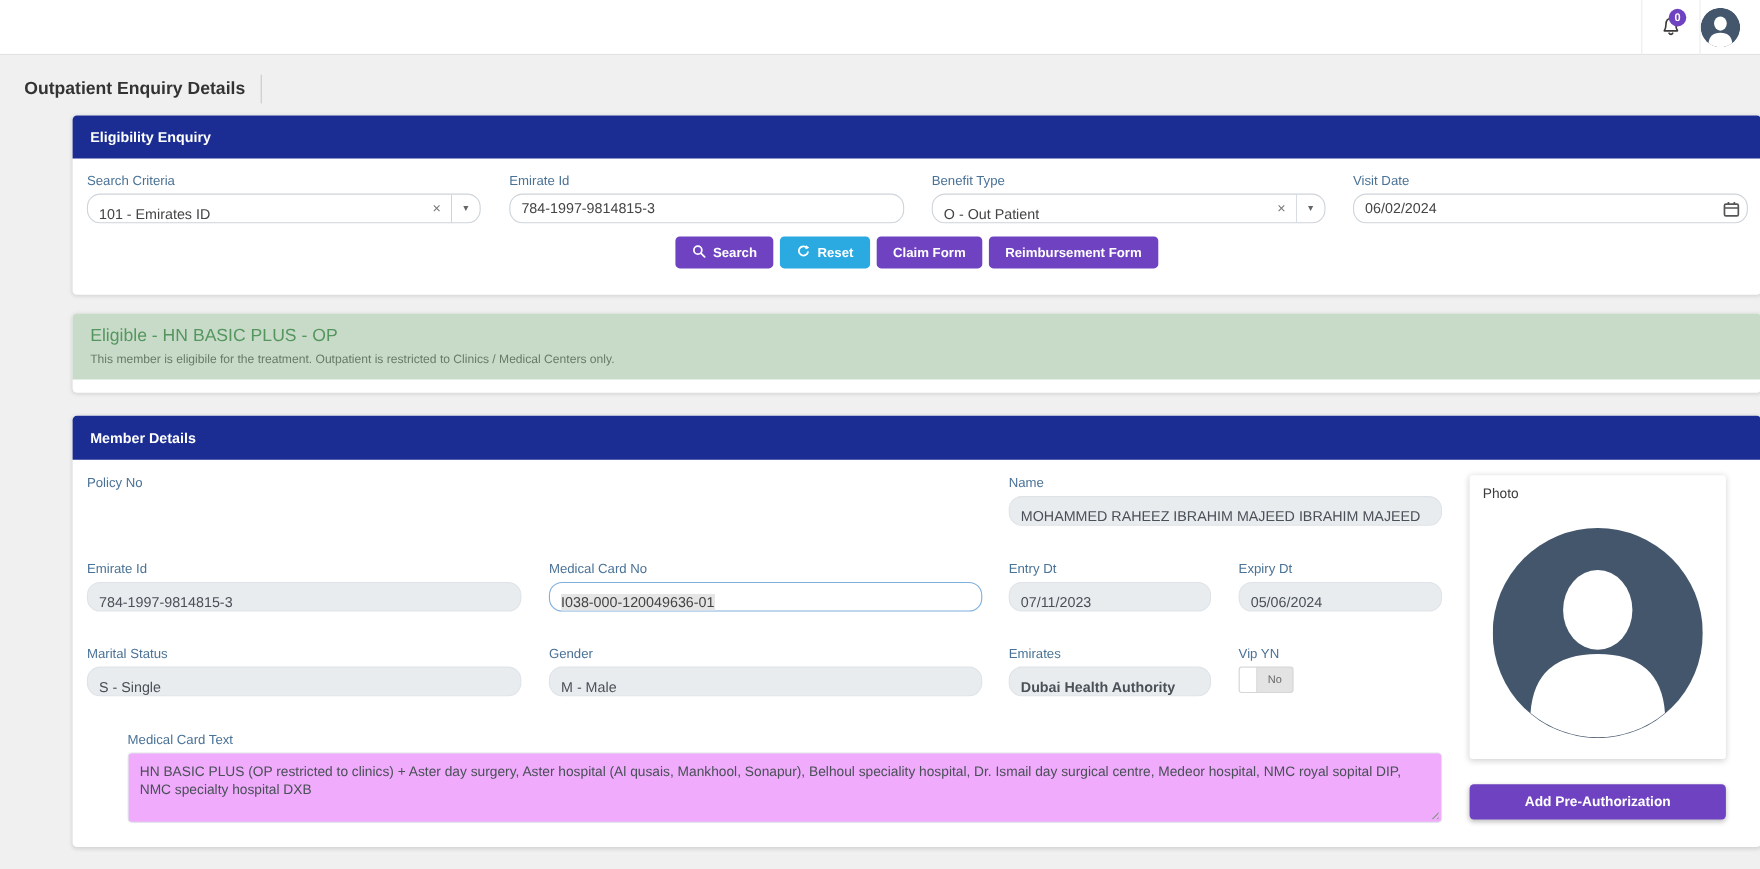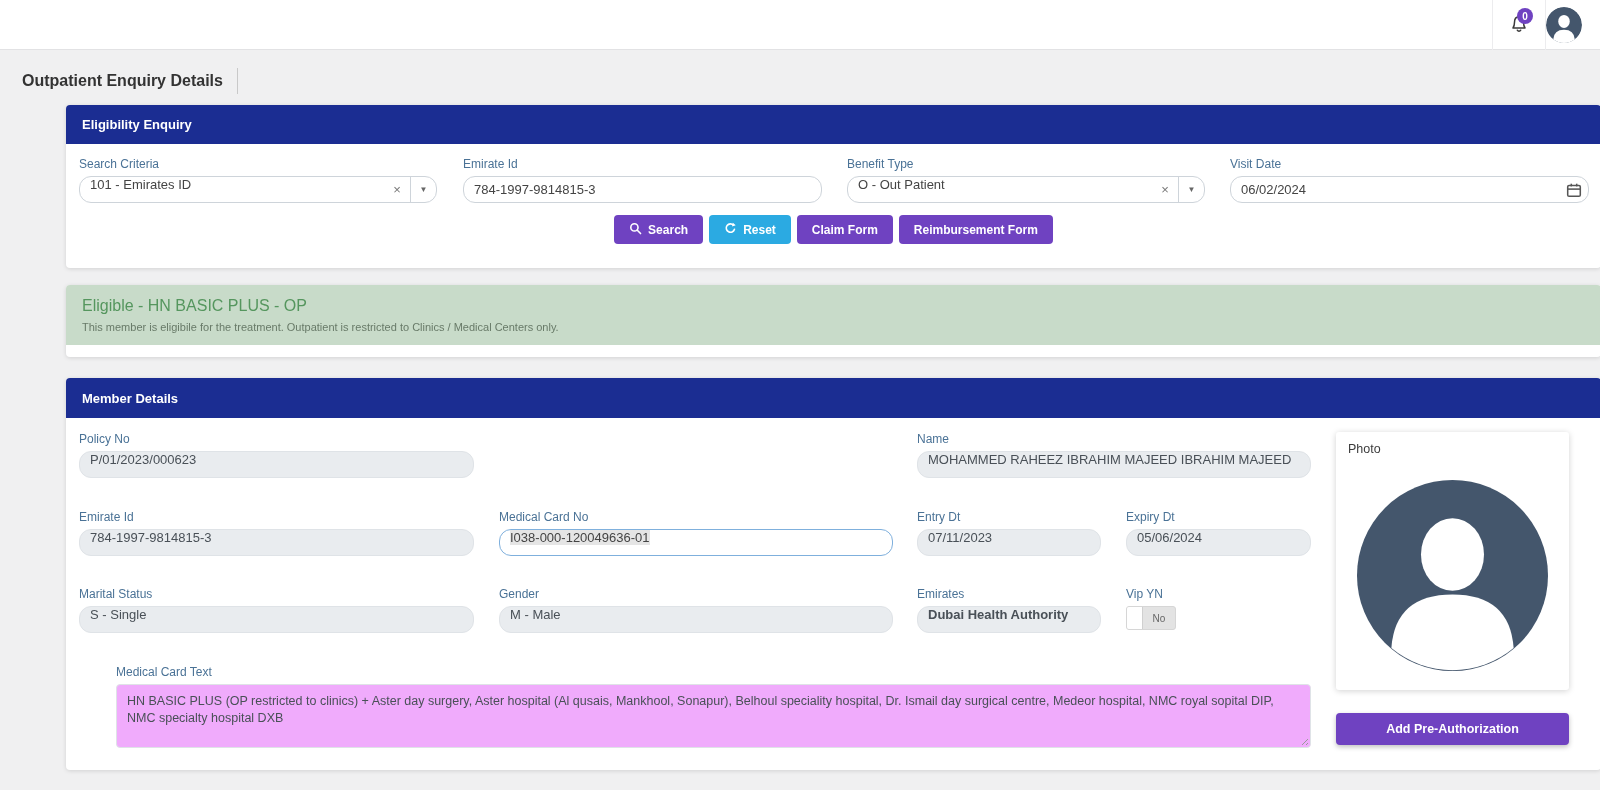--- a/index.html
+++ b/index.html
@@ -48,21 +48,21 @@
   }
   .card-body { position:relative; }
   .enquiry-card { top:105px; height:163px; }
   .enquiry-card .card-body { height:124px; }
   
   .fgroup { position:absolute; }
   .flabel { font-size:12px; color:#4a7296; margin-bottom:5px; display:block; }
   .control {
     height:27px; width:100%; border:1px solid #ced4da; border-radius:12px;
     background:#fff; font-size:13px; color:#444; padding:0 10px;
-    display:flex; align-items:flex-start; font-family:"Liberation Sans", sans-serif;
+    display:flex; align-items:flex-end; font-family:"Liberation Sans", sans-serif;
   }
   input.control { display:block; line-height:25px; }
   .select-box { position:relative; padding-right:52px; cursor:pointer; }
   .select-value { overflow:hidden; white-space:nowrap; }
   .clear-btn {
     position:absolute; right:27px; top:0; bottom:0; width:24px;
     display:flex; align-items:center; justify-content:center;
     color:#777; font-size:13px; cursor:pointer;
   }
   .caret-btn {
@@ -243,21 +243,20 @@
     <div class="alert-msg">This member is eligibile for the treatment. Outpatient is restricted to Clinics / Medical Centers only.</div>
   </div>
 </section>
 
 <section class="card member-card">
   <div class="card-header">Member Details</div>
   <div class="card-body">
 
     <div class="fgroup dis" style="left:13px; top:14px; width:395px;">
       <span class="flabel">Policy No</span>
-      <div class="control">P/01/2023/000623</div>
     </div>
     <div class="fgroup dis" style="left:433px; top:14px; width:394px;">
     </div>
     <div class="fgroup dis" style="left:851px; top:14px; width:394px;">
       <span class="flabel">Name</span>
       <div class="control">MOHAMMED RAHEEZ IBRAHIM MAJEED IBRAHIM MAJEED</div>
     </div>
 
     <div class="fgroup dis" style="left:13px; top:92px; width:395px;">
       <span class="flabel">Emirate Id</span>

